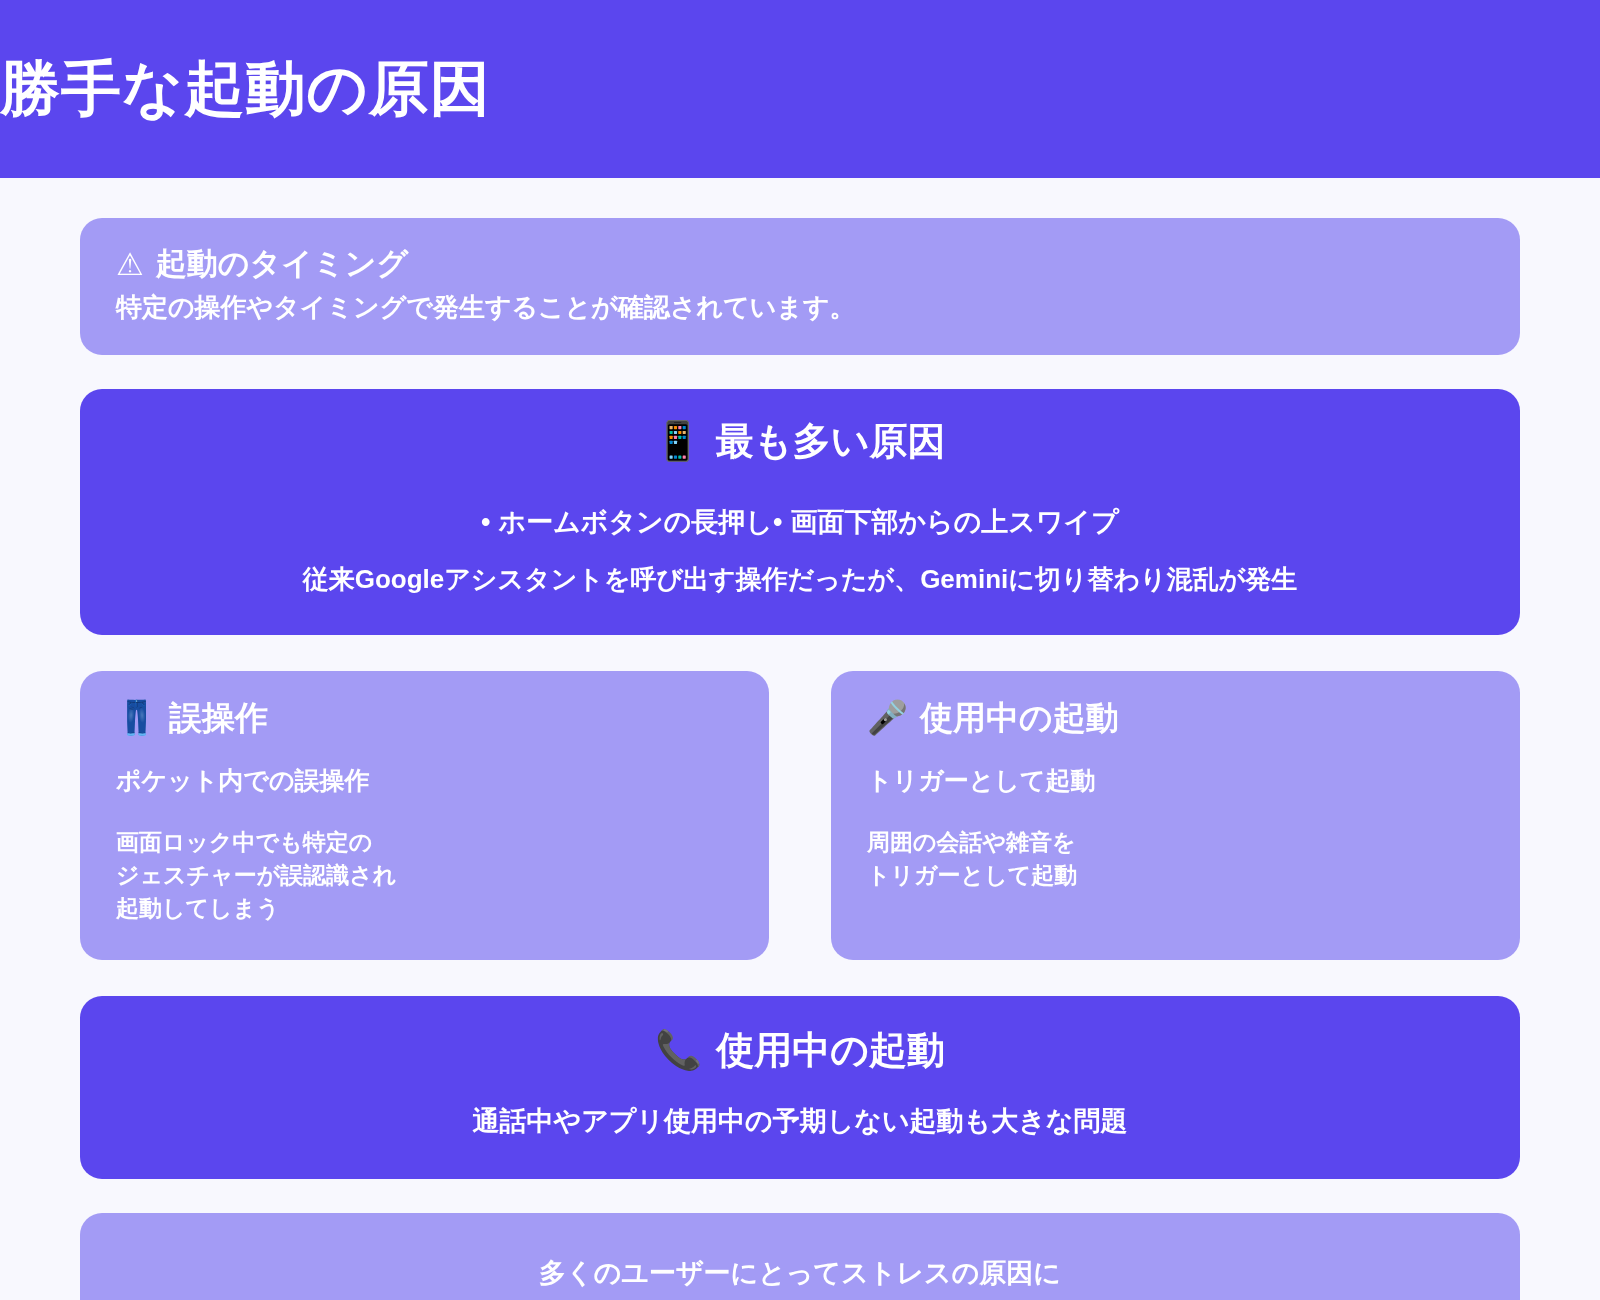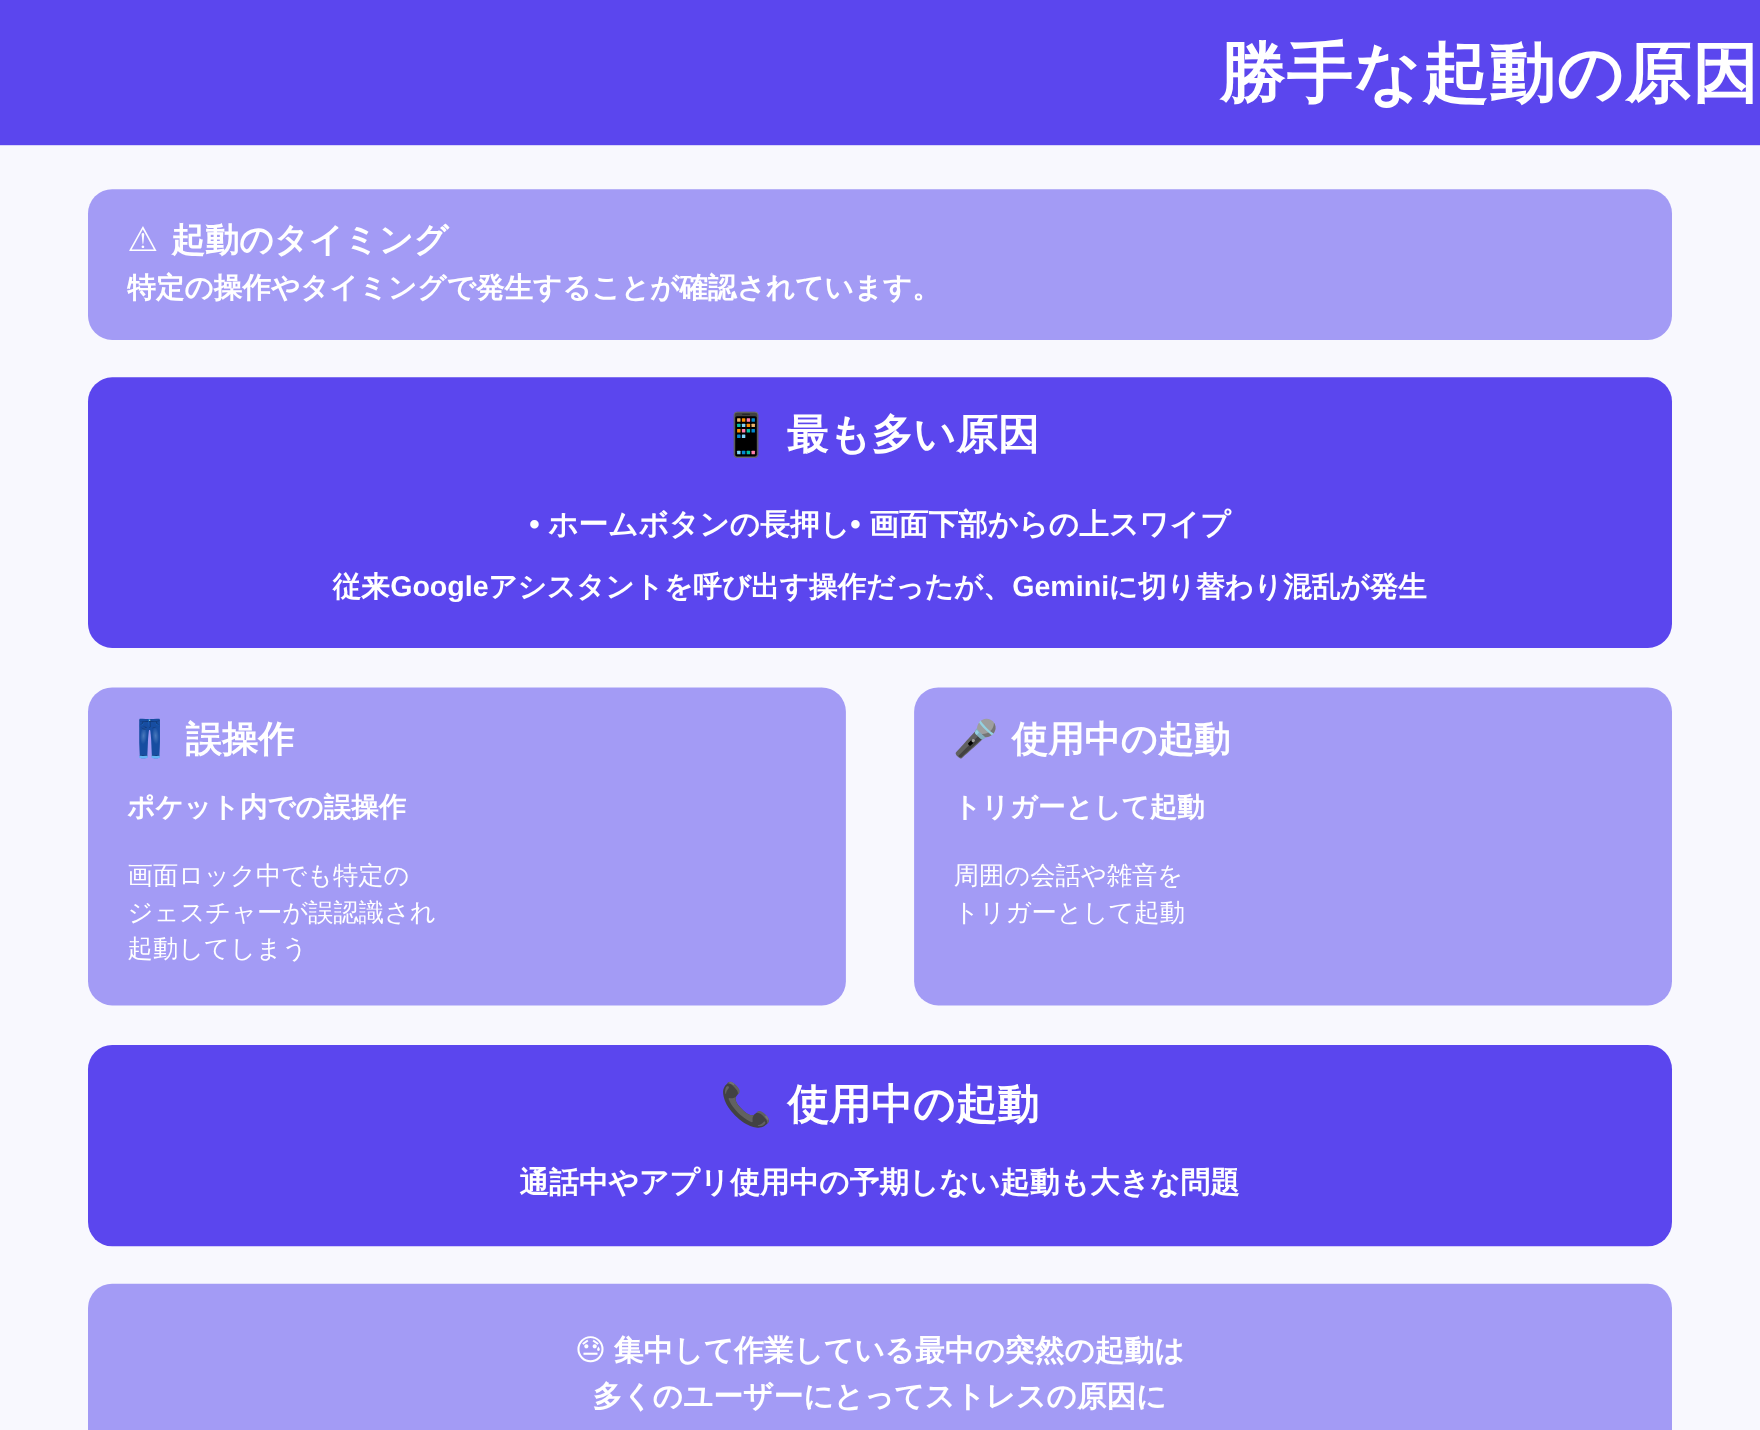--- a/index.html
+++ b/index.html
@@ -10,25 +10,25 @@
     width: 1600px;
     height: 1300px;
     background: #f8f8fe;
     font-family: "Liberation Sans", "DejaVu Sans", sans-serif;
     overflow: hidden;
   }
 
   
   .header {
     width: 100%;
-    height: 132px;
+    height: 178px;
     background: #5b46ee;
     display: flex;
     align-items: center;
-    justify-content: flex-end;
+    justify-content: flex-start;
     box-sizing: border-box;
   }
   .header-title {
     color: #ffffff;
     font-size: 60px;
     font-weight: bold;
     letter-spacing: 1px;
     line-height: 1.1;
     text-align: center;
   }
@@ -129,21 +129,21 @@
   .col-card .card-subtitle {
     color: #ffffff;
     font-size: 25px;
     font-weight: bold;
     line-height: 1.35;
     margin-bottom: 28px;
   }
   .col-card .card-body {
     color: #ffffff;
     font-size: 23px;
-    font-weight: normal;
+    font-weight: bold;
     line-height: 1.45;
     white-space: pre-line;
   }
 
   
   .card-inuse {
     padding: 30px 40px 40px 40px;
     margin-bottom: 34px;
     text-align: center;
   }
@@ -241,20 +241,16 @@
 
   <div class="card card-dark card-inuse">
     <div class="card-heading">
       <span class="emoji">📞</span>
       <span>使用中の起動</span>
     </div>
     <div class="card-body">通話中やアプリ使用中の予期しない起動も大きな問題</div>
   </div>
 
   <div class="card card-light card-footer-note">
-    <div class="note-line">
-      <span class="emoji">😓</span>
-      <span>集中して作業している最中の突然の起動は</span>
-    </div>
     <div class="note-line">多くのユーザーにとってストレスの原因に</div>
   </div>
 
 </div>
 
 </body></html>

